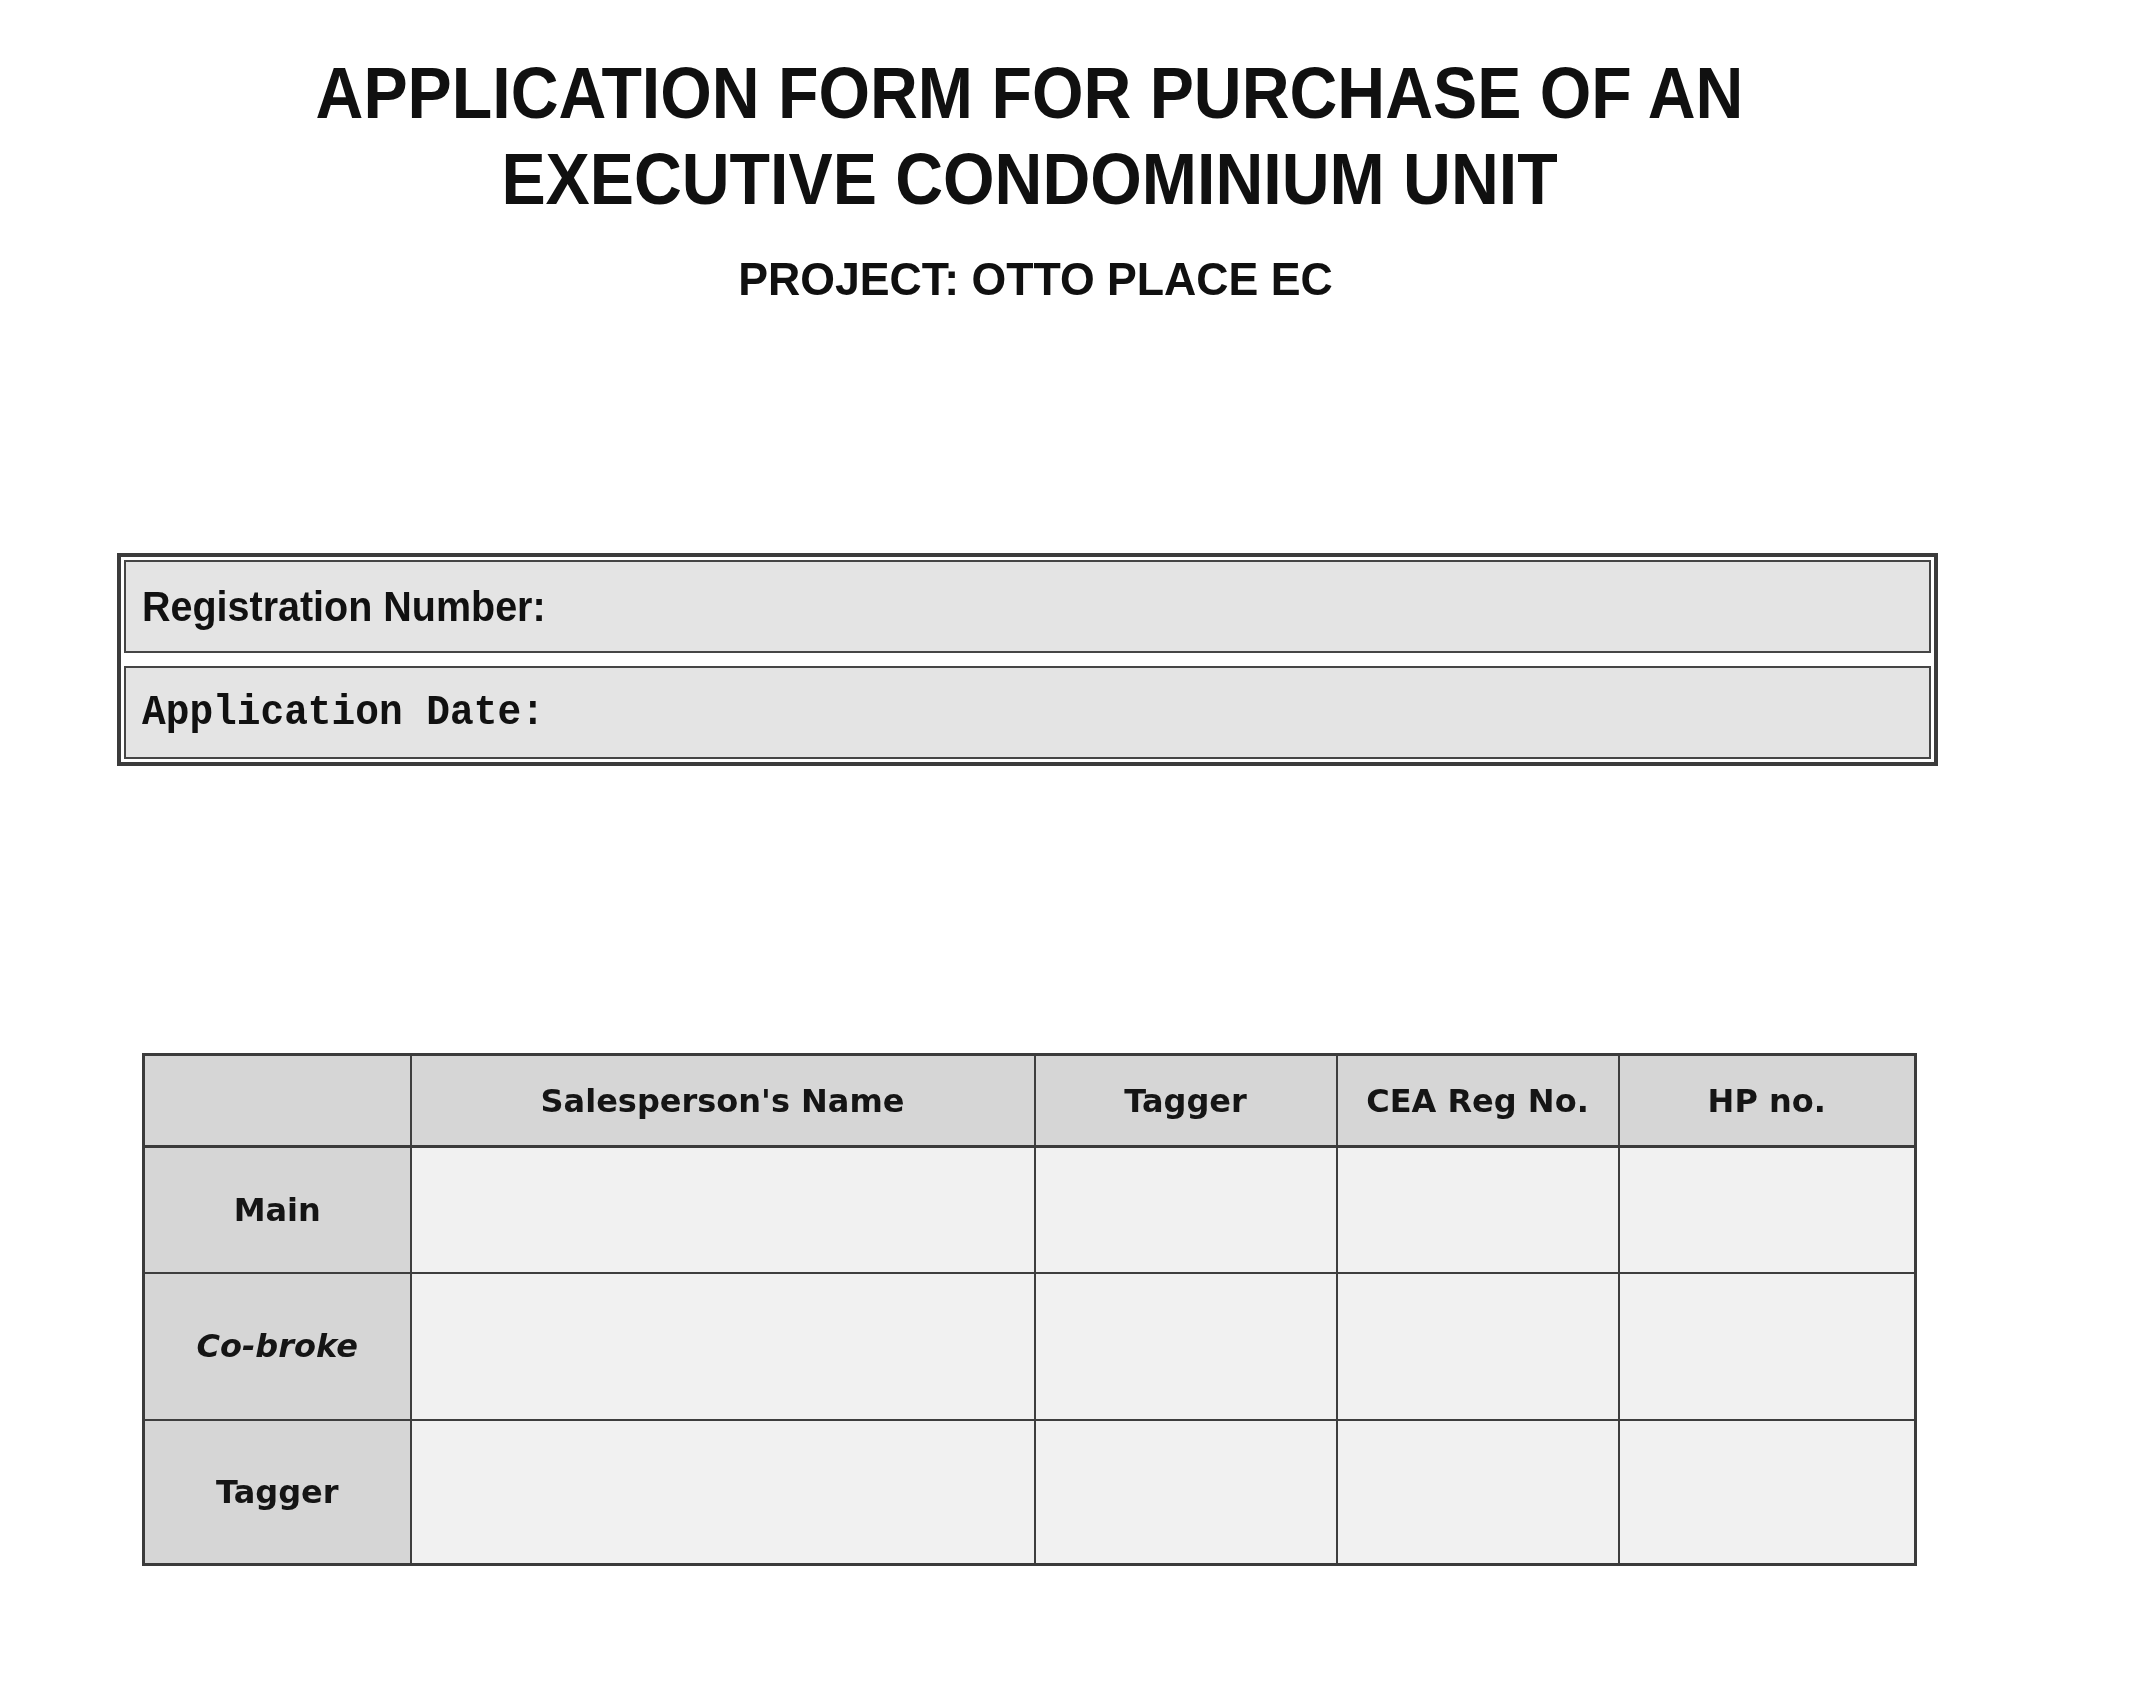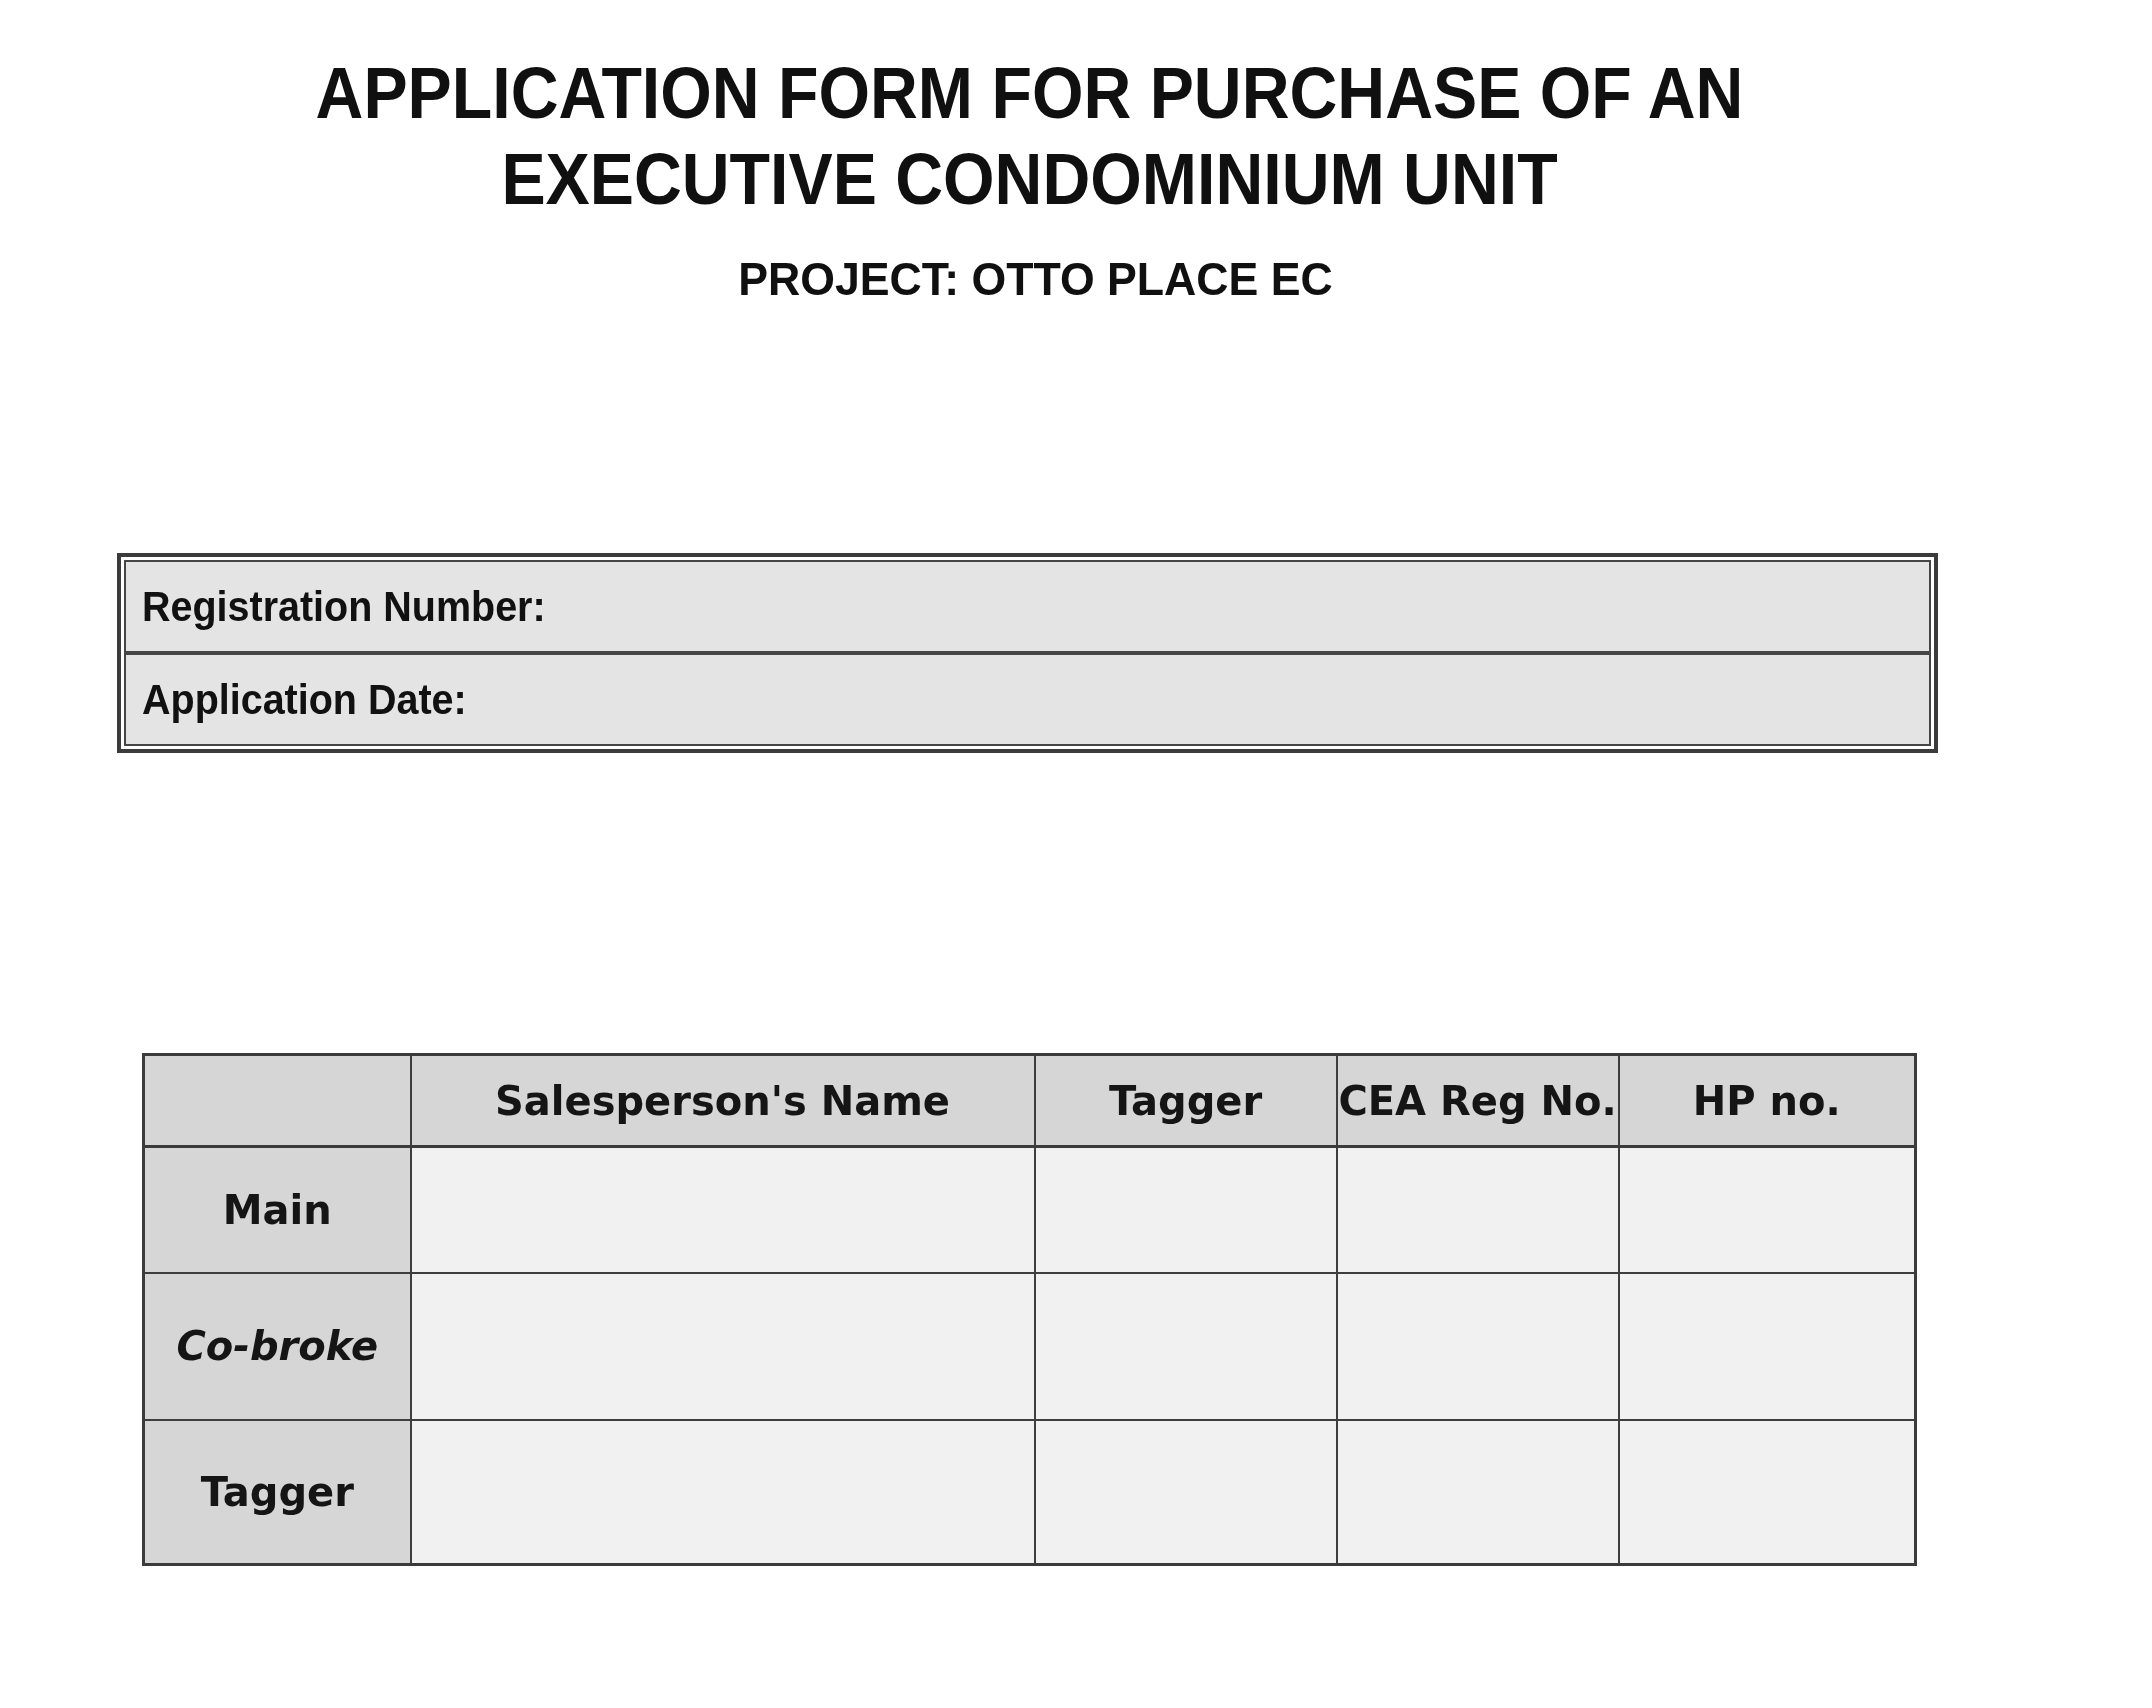--- a/index.html
+++ b/index.html
@@ -37,36 +37,36 @@
     padding:3px;
   }
   .regrow{
     box-sizing:border-box;
     height:93px;
     background:#e4e4e4;
     border:2px solid #454545;
     display:flex;align-items:center;
     padding-left:16px;
   }
-  .regrow + .regrow{margin-top:0;}
+  .regrow + .regrow{margin-top:13px;font-family:Liberation Mono, monospace;}
   .reglabel{
     font-weight:bold;font-size:42px;
     transform:scaleX(0.94);transform-origin:left center;
     white-space:nowrap;
     color:#111111;
   }
   .regvalue{flex:1;height:100%;}
   
   table.sales{
     position:absolute;left:142px;top:1053px;
     width:1772px;
     border-collapse:collapse;table-layout:fixed;
     border:3px solid #3b3b3b;
     font-family:"DejaVu Sans", sans-serif;
-    font-size:40px;font-weight:bold;color:#151515;
+    font-size:32px;font-weight:bold;color:#151515;
   }
   table.sales th, table.sales td{
     border:2px solid #3e3e3e;
     text-align:center;vertical-align:middle;
     padding:0;
   }
   table.sales thead th{
     background:#d6d6d6;
     border-bottom:3px solid #3b3b3b;
   }

